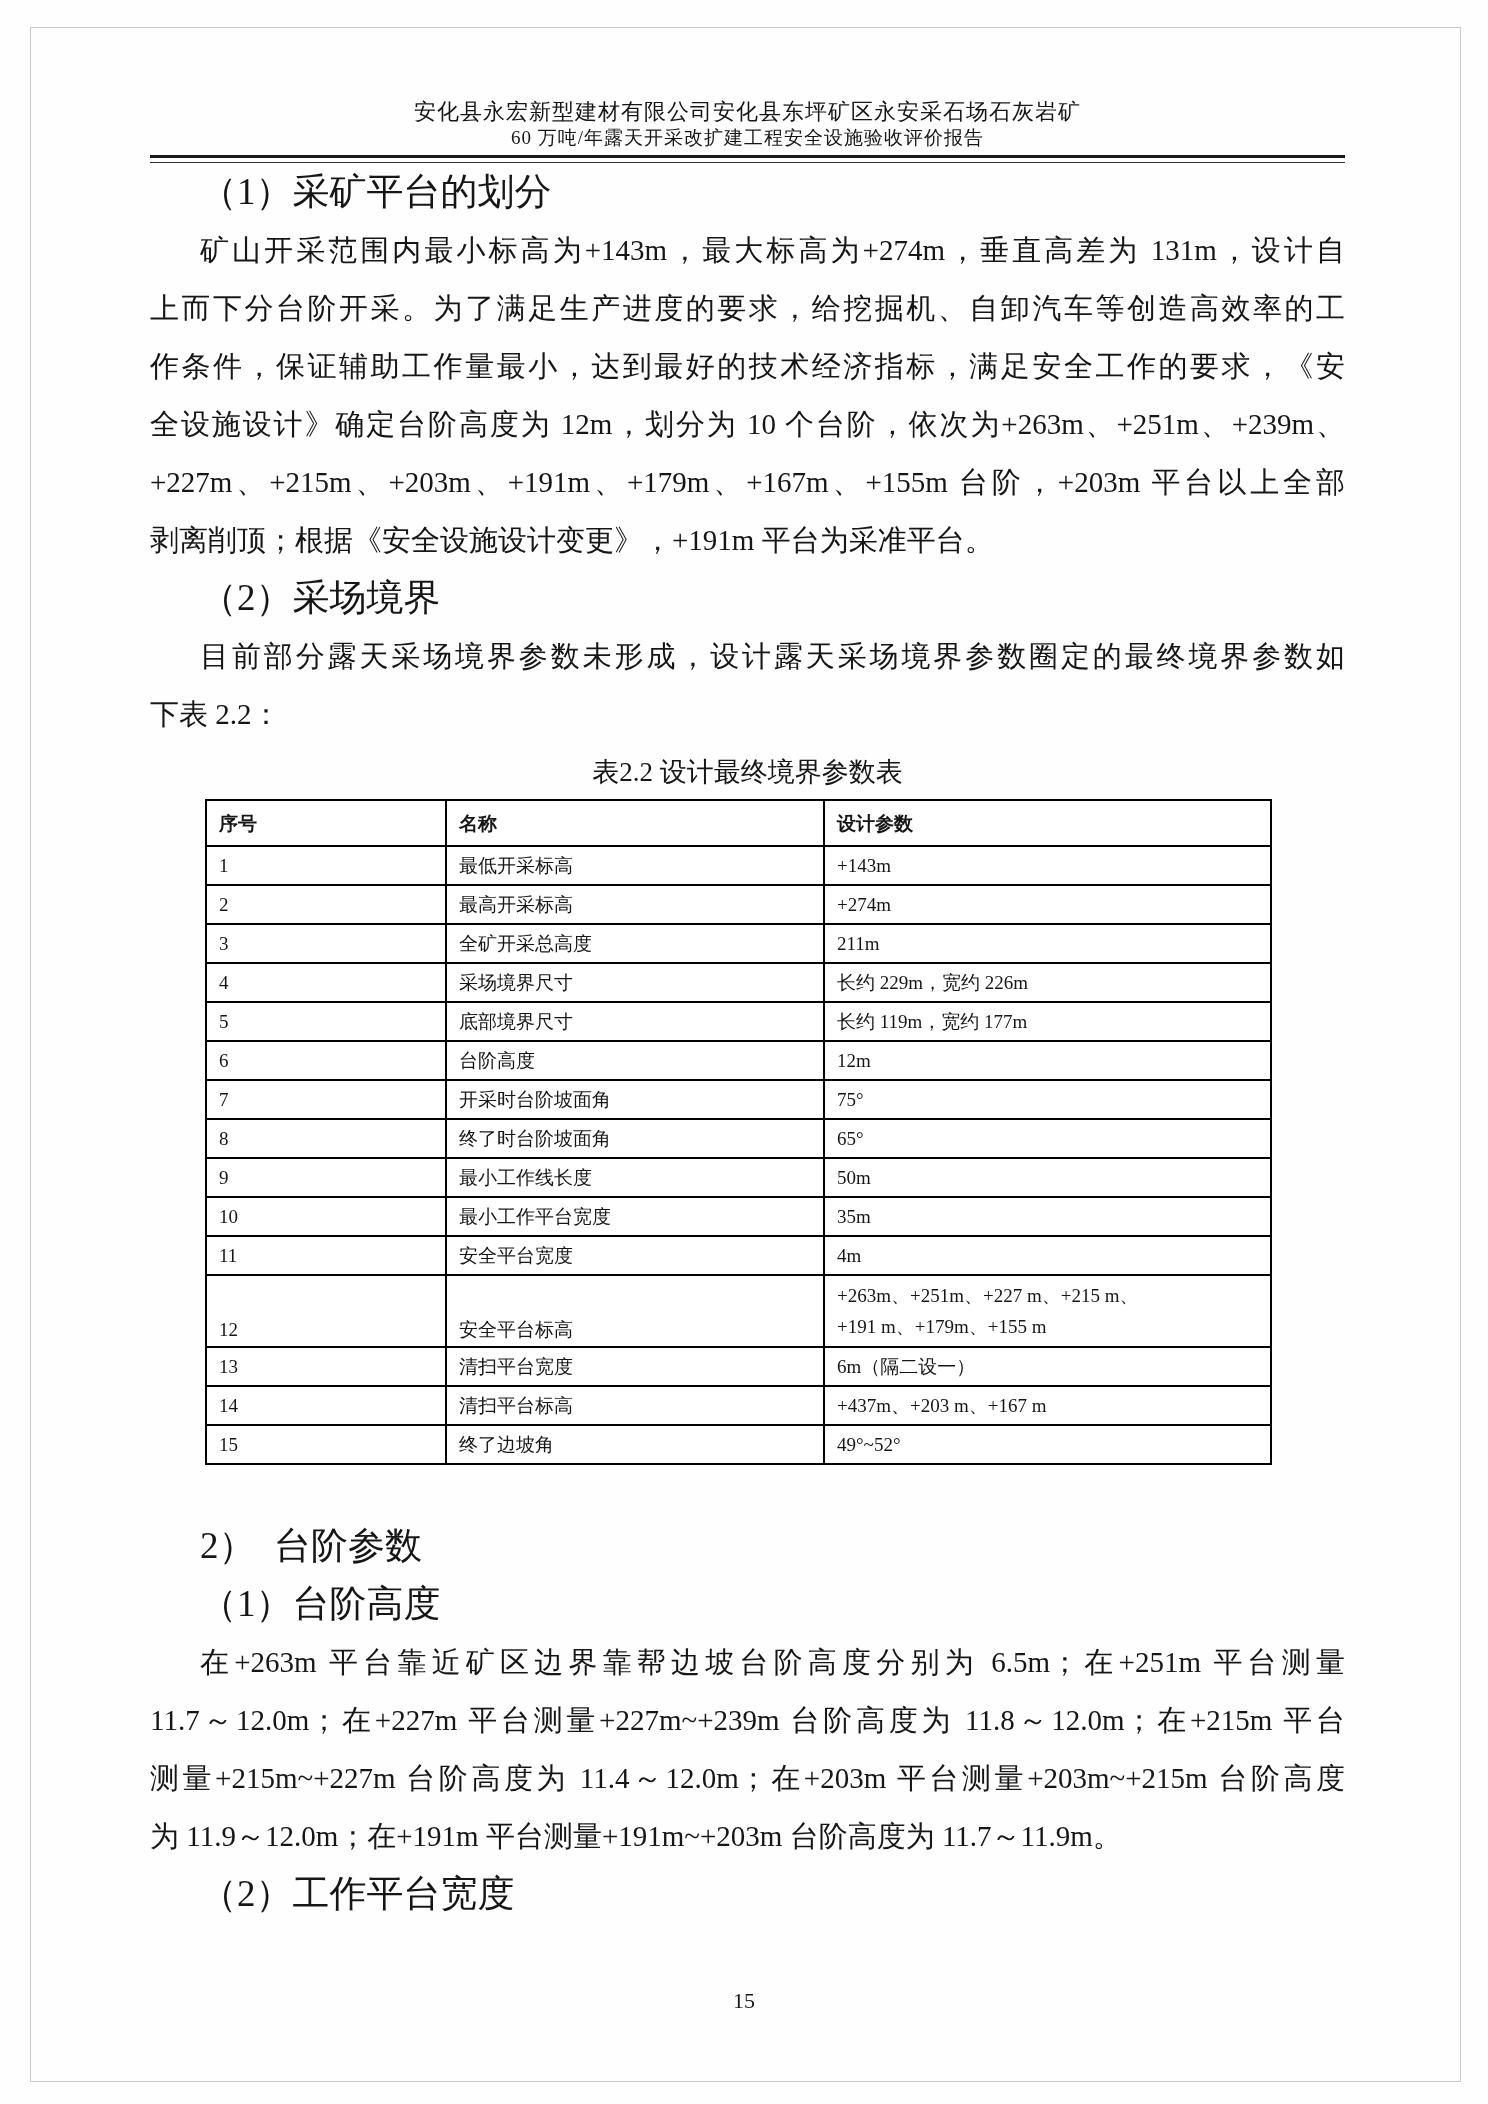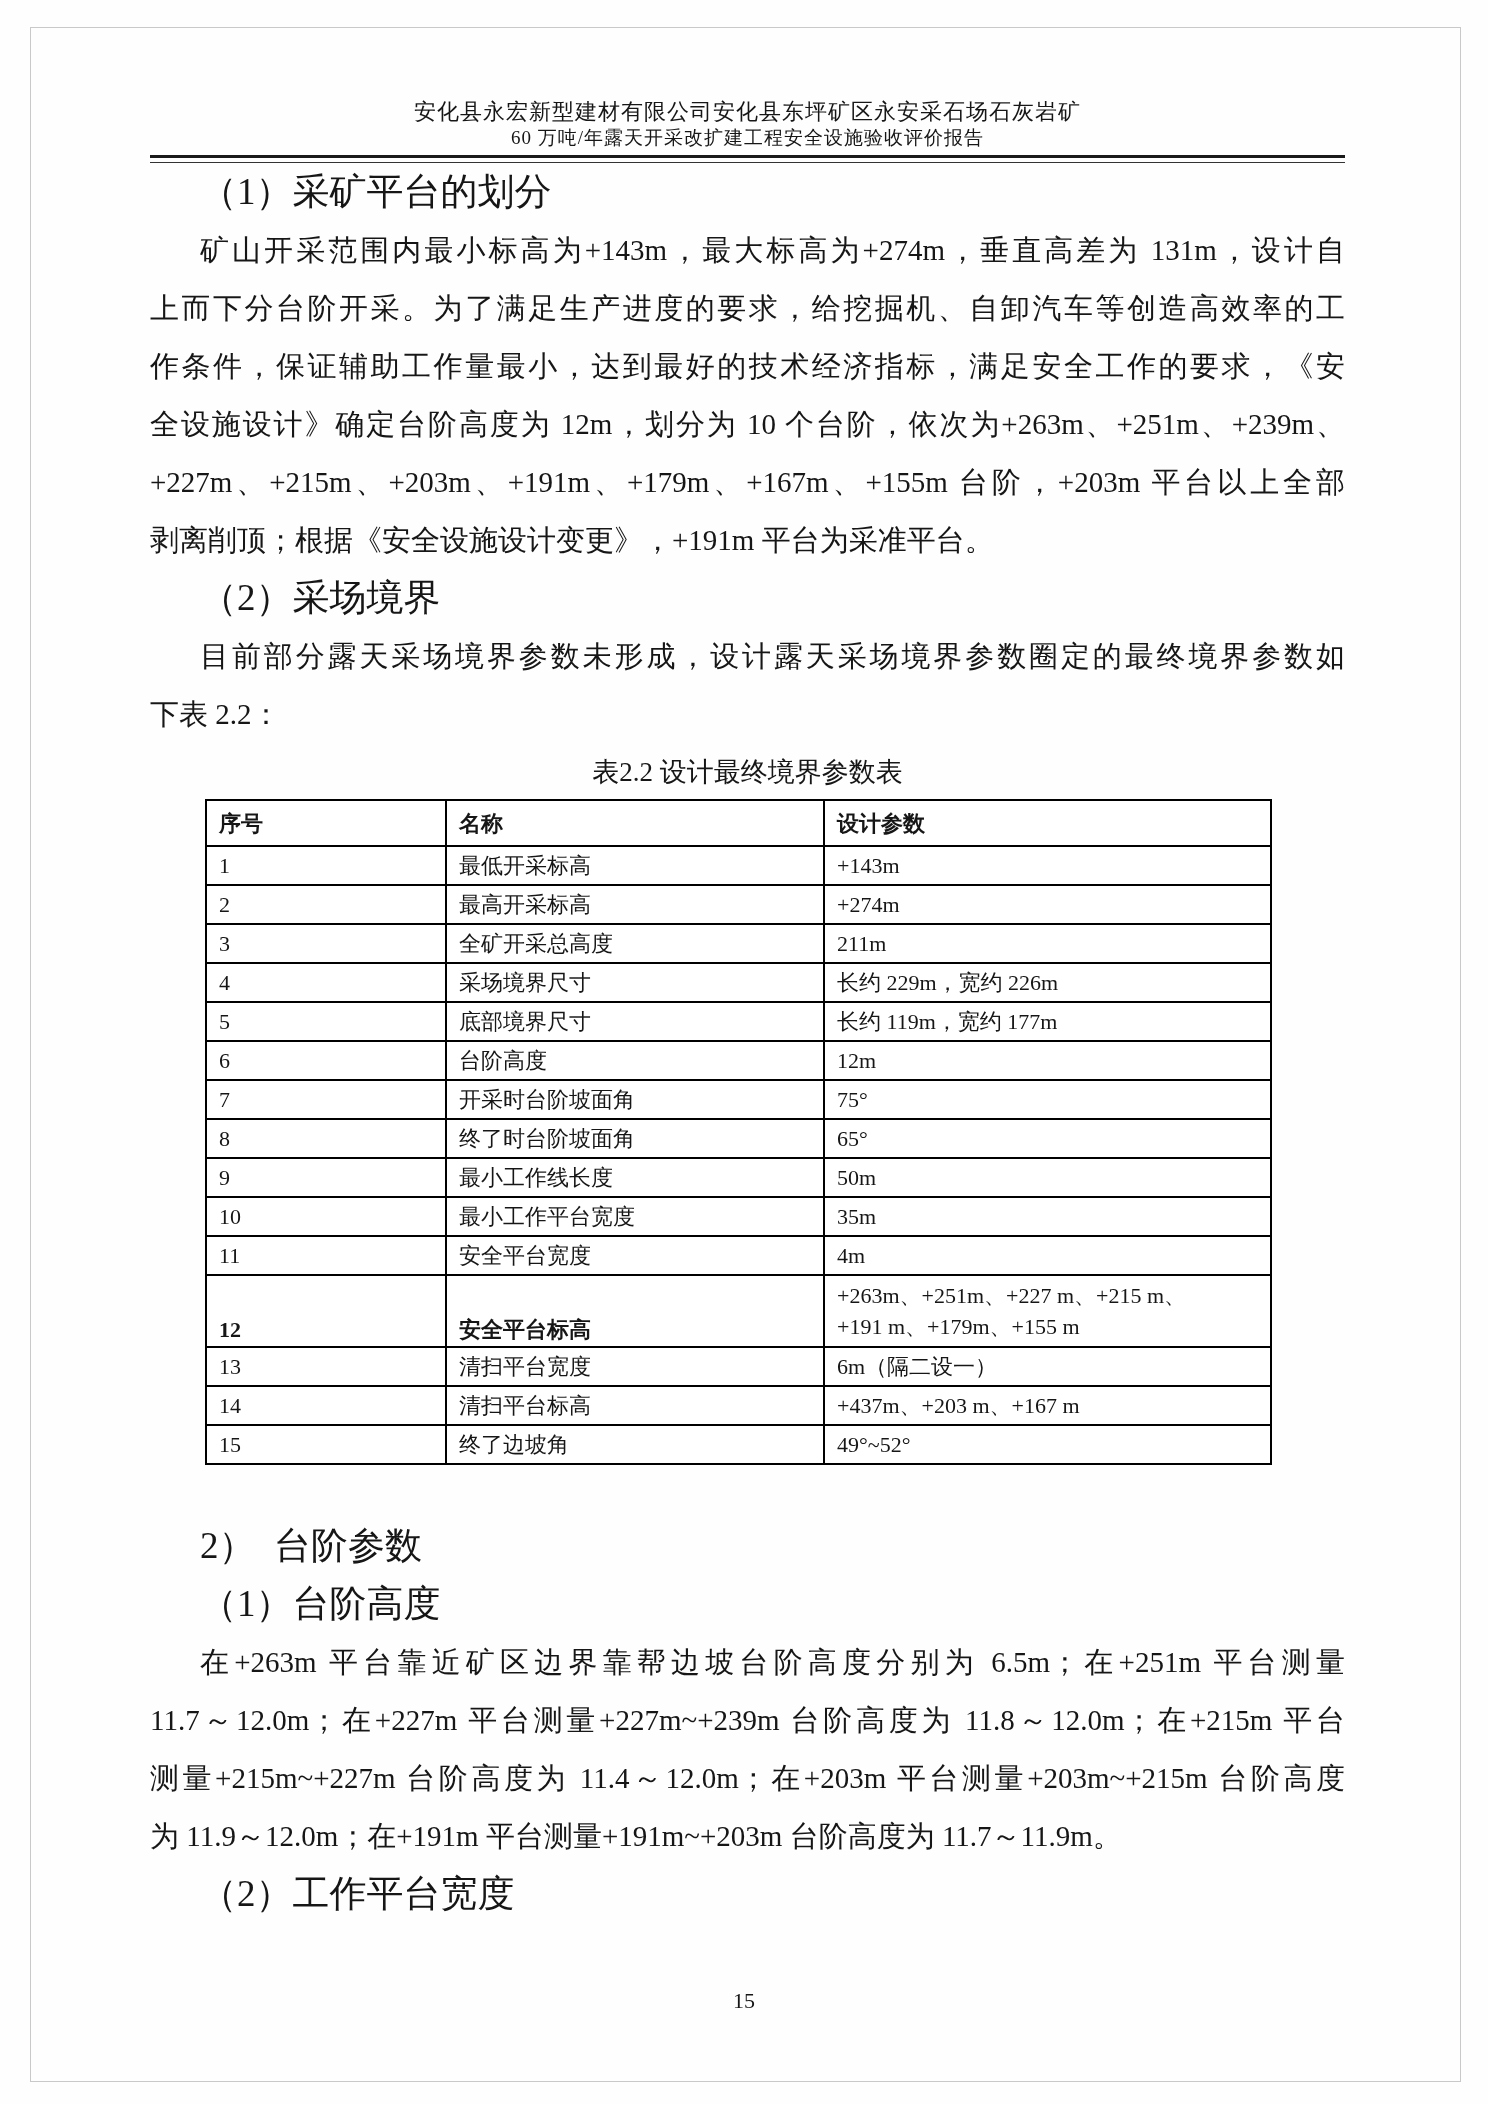--- a/index.html
+++ b/index.html
@@ -44,31 +44,31 @@
     text-align:center;font-weight:normal;
     font-size:27px;line-height:34px;
   }
   table.params{
     border-collapse:collapse;table-layout:fixed;
     width:1065px;margin:10px 0 0 55px;
     background:#fff;
   }
   table.params th, table.params td{
     border:2px solid #000;
-    font-size:22px;line-height:31px;
+    font-size:19px;line-height:31px;
     text-align:left;vertical-align:middle;
     padding:2px 4px 2px 12px;
     overflow:hidden;
     margin-top:40px;
   }
   table.params th{font-weight:bold;height:40px;}
   table.params td{height:33px;}
   table.params td.val{white-space:pre-line;}
   tr.tall td{height:66px;}
-  tr.tall td.no, tr.tall td.nm{vertical-align:bottom;padding-bottom:1px;font-weight:bold;}
+  tr.tall td.no, tr.tall td.nm{vertical-align:bottom;padding-bottom:1px;}
   .sec-gap{height:52px;}
   .pageno{
     position:absolute;top:1988px;left:0;width:1488px;
     text-align:center;font-size:22px;line-height:26px;
   }
 </style>
 </head>
 <body>
 
 <div class="page">

